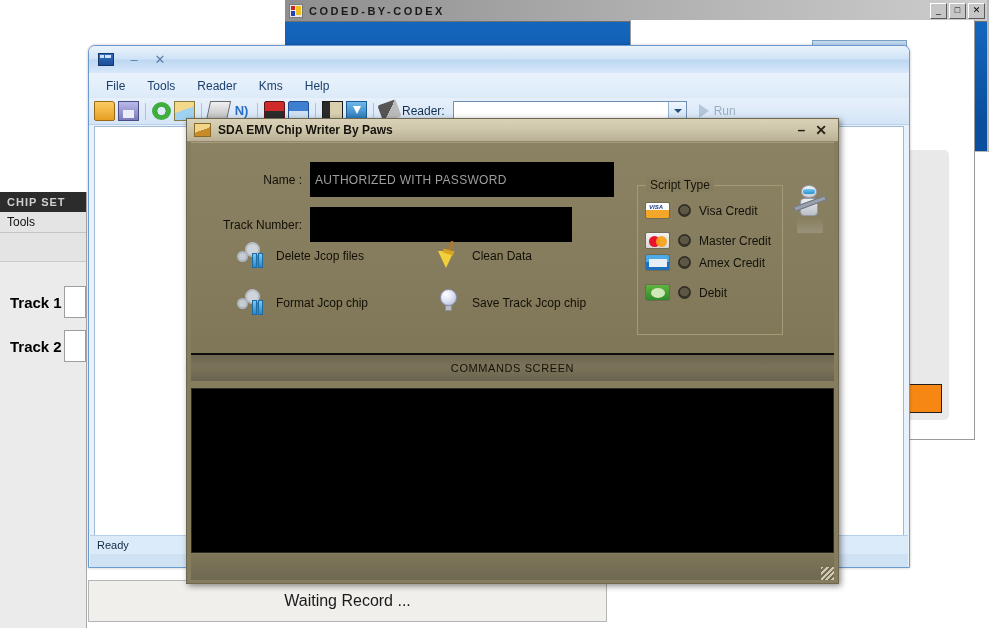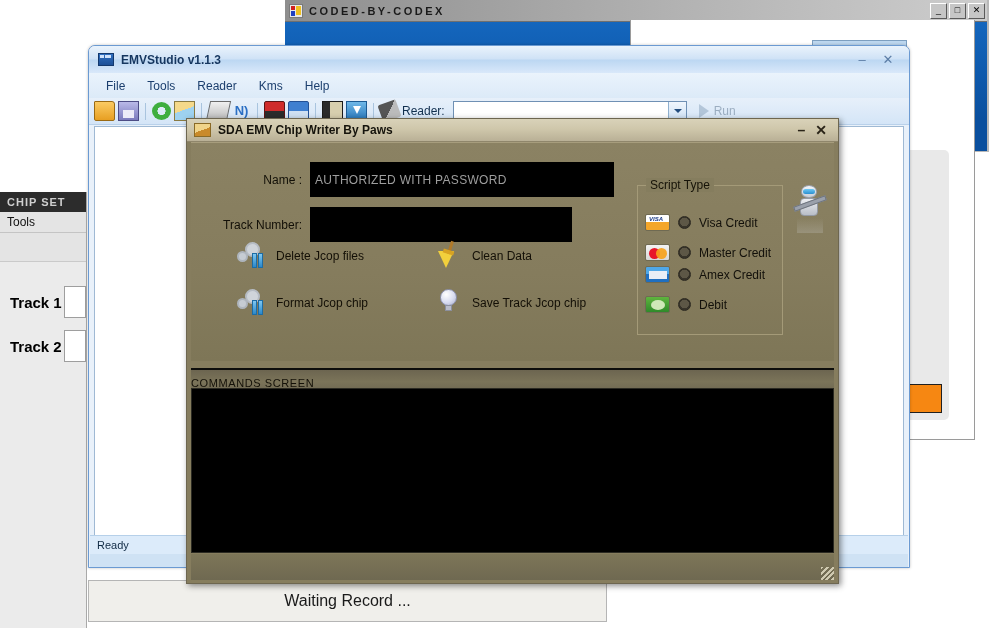--- a/index.html
+++ b/index.html
@@ -183,23 +183,23 @@
   .rvisor{position:absolute;left:12px;top:4px;width:12px;height:5px;border-radius:3px;
     background:linear-gradient(180deg,#6ec8f5,#2a8fd0);}
   .rbody{position:absolute;left:9px;top:13px;width:18px;height:18px;border-radius:4px;
     background:linear-gradient(180deg,#eceef2,#b9bec7);border:1px solid #959aa4;box-sizing:border-box;}
   .rgun{position:absolute;left:2px;top:16px;width:34px;height:5px;background:#9aa0ab;
     border:1px solid #6d737d;transform:rotate(-20deg);box-sizing:border-box;}
   .rrefl{position:absolute;left:6px;top:33px;width:26px;height:15px;opacity:.2;
     background:linear-gradient(180deg,#dfe3ea,transparent);transform:scaleY(-1);}
 
   
-  #cmdhdr{position:absolute;left:4px;top:249px;right:4px;height:26px;
+  #cmdhdr{position:absolute;left:4px;top:234px;right:4px;height:26px;
     background:linear-gradient(180deg,#6c6550 0%,#7b7459 45%,#6a6450 100%);
-    border-top:2px solid #0d0d0b;display:flex;align-items:center;}
+    border-top:2px solid #0d0d0b;display:flex;align-items:center;justify-content:center;}
   #cmdhdr span{font-size:11px;color:#141108;letter-spacing:.6px;}
   #cmdscreen{position:absolute;left:4px;top:269px;right:4px;height:165px;background:#000000;
     border:1px solid #2b2a22;box-sizing:border-box;}
   #sda .dlgfoot{position:absolute;left:4px;right:4px;bottom:3px;height:26px;
     background:linear-gradient(180deg,#7d7658 0%,#6f6951 100%);}
   .grip{position:absolute;right:4px;bottom:3px;width:13px;height:13px;
     background:repeating-linear-gradient(135deg,#cfc9b0 0 2px,transparent 2px 4px);}
 
   .tbico.folder{background:linear-gradient(180deg,#fbcb63,#e79f22);border:1px solid #9a6a13;border-radius:1px 3px 2px 2px;}
   .tbico.save{background:linear-gradient(180deg,#b9b9e8,#7b7bbd);border:1px solid #4d4d86;}
@@ -273,21 +273,20 @@
   </div>
   <div class="trackrow">
     <div class="tlabel">Track 2</div>
     <div class="tinput"></div>
   </div>
 </div>
 
 <div class="win" id="emv">
   <div class="titlebar">
     <span class="appicon"></span>
-    <div class="ttl">EMVStudio v1.1.3</div>
     <div class="wbtn">–</div>
     <div class="wbtn">✕</div>
   </div>
 
   <div class="menubar">
     <div class="mi">File</div>
     <div class="mi">Tools</div>
     <div class="mi">Reader</div>
     <div class="mi">Kms</div>
     <div class="mi">Help</div>
@@ -393,21 +392,21 @@
               <i class="bulbbase"></i>
           </span>
           <span class="lbl">Save Track Jcop chip</span>
         </div>
       </div>
     </div>
 
     <div id="scripttype">
       <div class="legend">Script Type</div>
 
-      <div class="striprow" style="margin-top:28px;">
+      <div class="striprow" style="margin-top:16px;">
         <span class="cardico card-visa"></span>
         <span class="radio"></span>
         <span class="rlbl">Visa Credit</span>
       </div>
 
       <div class="striprow" style="margin-top:13px;align-items:center;">
         <span class="cardico card-mc">
             <i></i>
             <i></i>
           </span>

